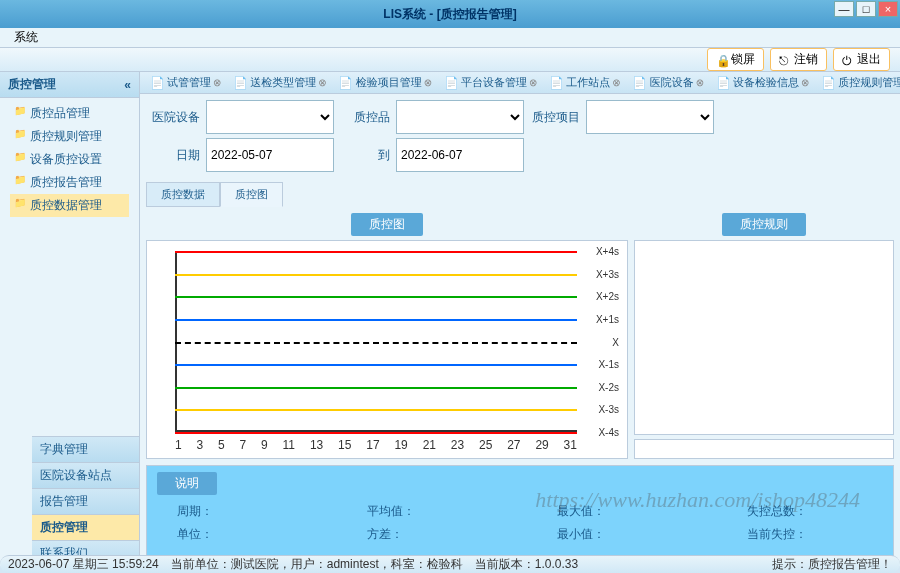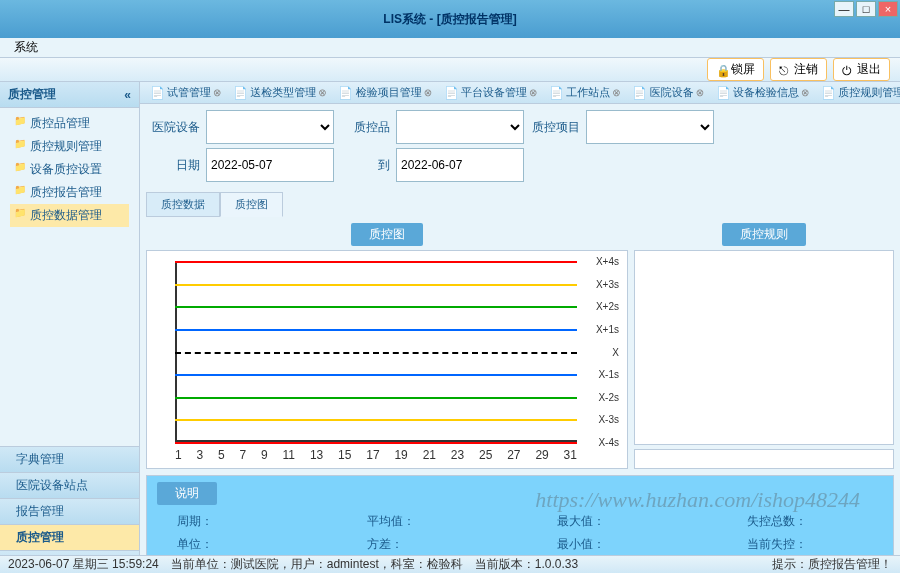--- a/index.html
+++ b/index.html
@@ -1,19 +1,19 @@
 <!DOCTYPE html>
 <html><head>
 <meta charset="utf-8">
 <style>
 * { margin: 0; padding: 0; box-sizing: border-box; font-family: "Microsoft YaHei", SimSun, Arial, sans-serif; font-size: 12px; }
 body { background: #d4e7f5; width: 900px; height: 573px; overflow: hidden; position: relative; }
 
 
-.titlebar { height: 38px; background: linear-gradient(#6bb8e0, #4a9dd0); display: flex; align-items: center; justify-content: center; position: relative; }
+.titlebar { height: 28px; background: linear-gradient(#6bb8e0, #4a9dd0); display: flex; align-items: center; justify-content: center; position: relative; }
 .titlebar .title { color: #003366; font-weight: bold; }
 .winbtns { position: absolute; right: 2px; top: 1px; display: flex; gap: 2px; }
 .winbtn { width: 20px; height: 16px; background: #e8f4fa; border: 1px solid #7aa; font-size: 11px; display: flex; align-items: center; justify-content: center; cursor: pointer; }
 .winbtn.close { background: #e66; color: #fff; }
 
 
 .menurow { height: 20px; background: #e8f4fa; border-bottom: 1px solid #bcd; padding-left: 6px; display: flex; align-items: center; }
 .menurow span { cursor: pointer; padding: 2px 8px; }
 
 
@@ -23,21 +23,21 @@
 
 
 .main { display: flex; height: 494px; }
 .sidebar { width: 140px; background: #e8f4fa; border-right: 1px solid #bcd; display: flex; flex-direction: column; }
 .side-head { background: linear-gradient(#d0e8f6, #b8dcf0); padding: 4px 8px; font-weight: bold; color: #1a5a8a; border-bottom: 1px solid #bcd; display: flex; justify-content: space-between; align-items: center; }
 .side-tree { flex: 0 0 auto; padding: 4px 10px; }
 .tree-item { padding: 3px 6px 3px 20px; cursor: pointer; color: #1a5a8a; position: relative; }
 .tree-item::before { content: "📁"; position: absolute; left: 4px; font-size: 10px; }
 .tree-item.sel { background: #fde9a8; }
 .side-bottom { margin-top: auto; }
-.side-cat { background: linear-gradient(#d0e8f6, #b8dcf0); padding: 4px 16px; color: #1a5a8a; border-top: 1px solid #bcd; cursor: pointer; }
+.side-cat { background: linear-gradient(#d0e8f6, #b8dcf0); padding: 4px 8px; color: #1a5a8a; border-top: 1px solid #bcd; cursor: pointer; margin-left: 32px; }
 .side-cat.active { background: #fde9a8; font-weight: bold; }
 
 
 .content { flex: 1; background: #e8f4fa; display: flex; flex-direction: column; overflow: hidden; }
 .tabstrip { height: 22px; background: linear-gradient(#e0f0fa, #c8e4f4); display: flex; align-items: flex-end; padding: 0 4px; overflow: hidden; border-bottom: 1px solid #bcd; }
 .tab { padding: 3px 6px; font-size: 11px; color: #1a5a8a; cursor: pointer; white-space: nowrap; display: flex; align-items: center; gap: 2px; }
 .tab .x { color: #888; font-size: 10px; }
 
 .filters { padding: 6px 10px; background: #e8f4fa; }
 .frow { display: flex; align-items: center; gap: 6px; margin-bottom: 4px; }
@@ -67,21 +67,21 @@
 .axisB { position: absolute; left: 0; right: 0; bottom: 0; height: 0; border-top: 2px solid #333; }
 .xticks { position: absolute; left: 28px; right: 50px; bottom: 6px; display: flex; justify-content: space-between; font-size: 10px; color: #333; }
 
 
 .explain { background: #7dd3fc; margin: 0 6px 6px; border: 1px solid #bcd; padding: 6px 10px 10px; }
 .explain .coltitle { display: inline-block; margin-bottom: 8px; }
 .exrow { display: flex; gap: 20px; margin-bottom: 6px; color: #1a5a8a; }
 .exrow span { flex: 0 0 150px; margin-left: 20px; }
 
 
-.status { position: absolute; bottom: 0; left: 0; right: 0; height: 18px; background: linear-gradient(#e8f4fa, #d0e8f6); border-top: 1px solid #bcd; display: flex; align-items: center; padding: 0 8px; font-size: 11px; color: #333; }
+.status { position: absolute; bottom: 0; left: 0; right: 0; height: 18px; background: linear-gradient(#e8f4fa, #d0e8f6); border-top: 1px solid #bcd; display: flex; align-items: center; padding: 0 8px; font-size: 11px; color: #333; border-radius: 9px; }
 .status .right { margin-left: auto; }
 
 
 .wm { position: absolute; bottom: 60px; right: 40px; font-size: 22px; color: rgba(80,80,80,0.35); font-family: serif; pointer-events: none; font-style: italic; }
 </style>
 </head>
 <body>
 
 <div class="titlebar">
   <span class="title">LIS系统 - [质控报告管理]</span>

